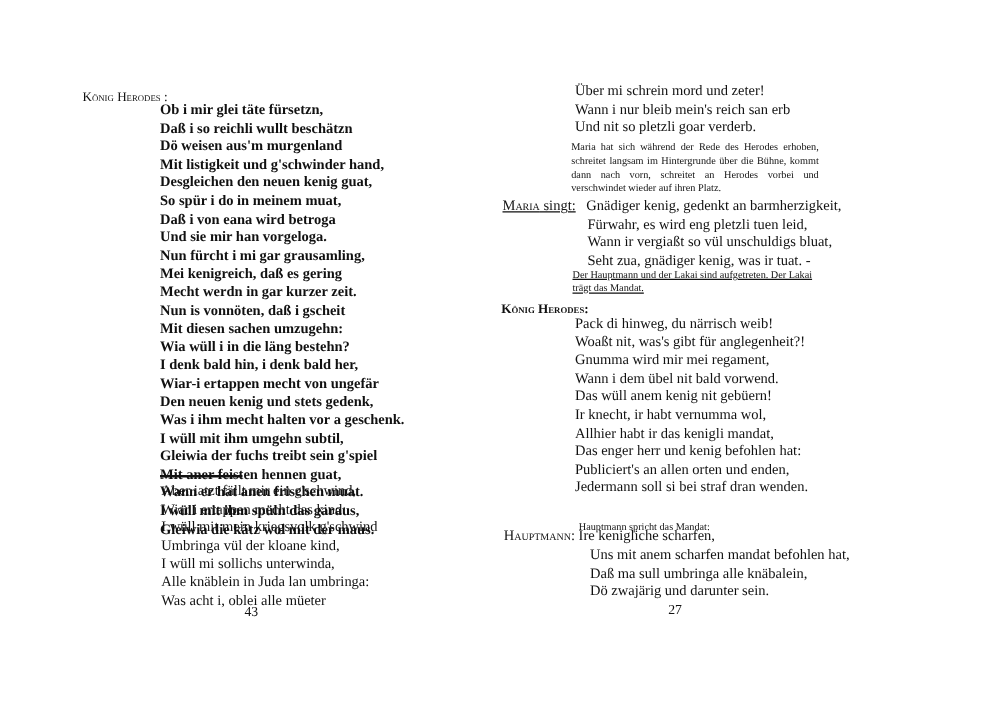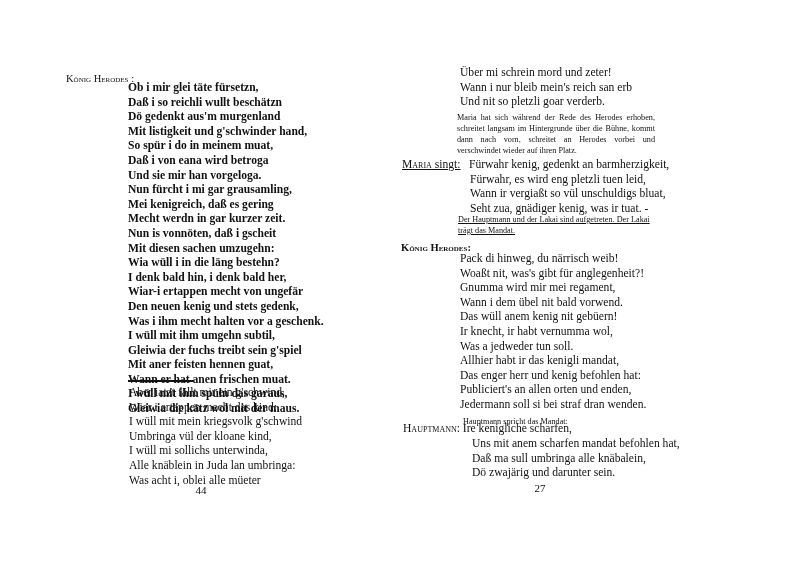--- a/index.html
+++ b/index.html
@@ -31,22 +31,23 @@
 </style>
 </head>
 <body>
 
 <div class="page page-left">
   <div class="speaker sc" style="left:66px; top:72px;">König Herodes :</div>
 
   <div class="verse" style="left:128px; top:81px;font-weight:bold;">
     <div>Ob i mir glei täte fürsetzn,</div>
     <div>Daß i so reichli wullt beschätzn</div>
-    <div>Dö gedenkt aus'm murgenland</div>
+    <div>Dö weisen aus'm murgenland</div>
     <div>Mit listigkeit und g'schwinder hand,</div>
+    <div>Desgleichen den neuen kenig guat,</div>
     <div>So spür i do in meinem muat,</div>
     <div>Daß i von eana wird betroga</div>
     <div>Und sie mir han vorgeloga.</div>
     <div>Nun fürcht i mi gar grausamling,</div>
     <div>Mei kenigreich, daß es gering</div>
     <div>Mecht werdn in gar kurzer zeit.</div>
     <div>Nun is vonnöten, daß i gscheit</div>
     <div>Mit diesen sachen umzugehn:</div>
     <div>Wia wüll i in die läng bestehn?</div>
     <div>I denk bald hin, i denk bald her,</div>
@@ -66,53 +67,52 @@
   <div class="verse" style="left:129px; top:386px;">
     <div>Aber iatzt fällt mir ein g'schwind,</div>
     <div>Wiar i ertappen mecht das kind:</div>
     <div>I wüll mit mein kriegsvolk g'schwind</div>
     <div>Umbringa vül der kloane kind,</div>
     <div>I wüll mi sollichs unterwinda,</div>
     <div>Alle knäblein in Juda lan umbringa:</div>
     <div>Was acht i, oblei alle müeter</div>
   </div>
 
-  <div class="pagenum" style="left:186px; top:483px; width:30px;">44</div>
+  <div class="pagenum" style="left:186px; top:483px; width:30px;">43</div>
 </div>
 
 <div class="page page-right">
   <div class="verse" style="left:60px; top:66px;">
     <div>Über mi schrein mord und zeter!</div>
     <div>Wann i nur bleib mein's reich san erb</div>
     <div>Und nit so pletzli goar verderb.</div>
   </div>
 
   <div class="stage" style="left:57px; top:112px; width:198px;">Maria hat sich während der Rede des Herodes erhoben, schreitet langsam im Hintergrunde über die Bühne, kommt dann nach vorn, schreitet an Herodes vorbei und verschwindet wieder auf ihren Platz.</div>
 
   <div class="speaker" style="left:2px; top:158px; font-size:11.6px;text-decoration:underline;">
     <span class="sc">Maria</span><span> singt:</span>
   </div>
   <div class="verse" style="left:69px; top:158px;">
-    <div>Fürwahr kenig, gedenkt an barmherzigkeit,</div>
+    <div>Gnädiger kenig, gedenkt an barmherzigkeit,</div>
     <div style="padding-left:1px">Fürwahr, es wird eng pletzli tuen leid,</div>
     <div style="padding-left:1px">Wann ir vergiaßt so vül unschuldigs bluat,</div>
     <div style="padding-left:1px">Seht zua, gnädiger kenig, was ir tuat. -</div>
   </div>
 
   <div class="stage" style="left:58px; top:214px; width:200px; text-align:left;text-decoration:underline;">Der Hauptmann und der Lakai sind aufgetreten. Der Lakai trägt das Mandat.</div>
 
   <div class="speaker sc" style="left:1px; top:241px;font-weight:bold;">König Herodes:</div>
   <div class="verse" style="left:60px; top:252px;">
     <div>Pack di hinweg, du närrisch weib!</div>
     <div>Woaßt nit, was's gibt für anglegenheit?!</div>
     <div>Gnumma wird mir mei regament,</div>
     <div>Wann i dem übel nit bald vorwend.</div>
     <div>Das wüll anem kenig nit gebüern!</div>
     <div>Ir knecht, ir habt vernumma wol,</div>
-    <div>Was a jedweder tun soll.</div>
     <div>Allhier habt ir das kenigli mandat,</div>
     <div>Das enger herr und kenig befohlen hat:</div>
     <div>Publiciert's an allen orten und enden,</div>
     <div>Jedermann soll si bei straf dran wenden.</div>
   </div>
 
   <div class="stage" style="left:63px; top:405px; width:200px;margin-top:11px;">Hauptmann spricht das Mandat:</div>
 
   <div class="speaker" style="left:3px; top:422px; font-size:11.6px;">
     <span class="sc">Hauptmann:</span>

